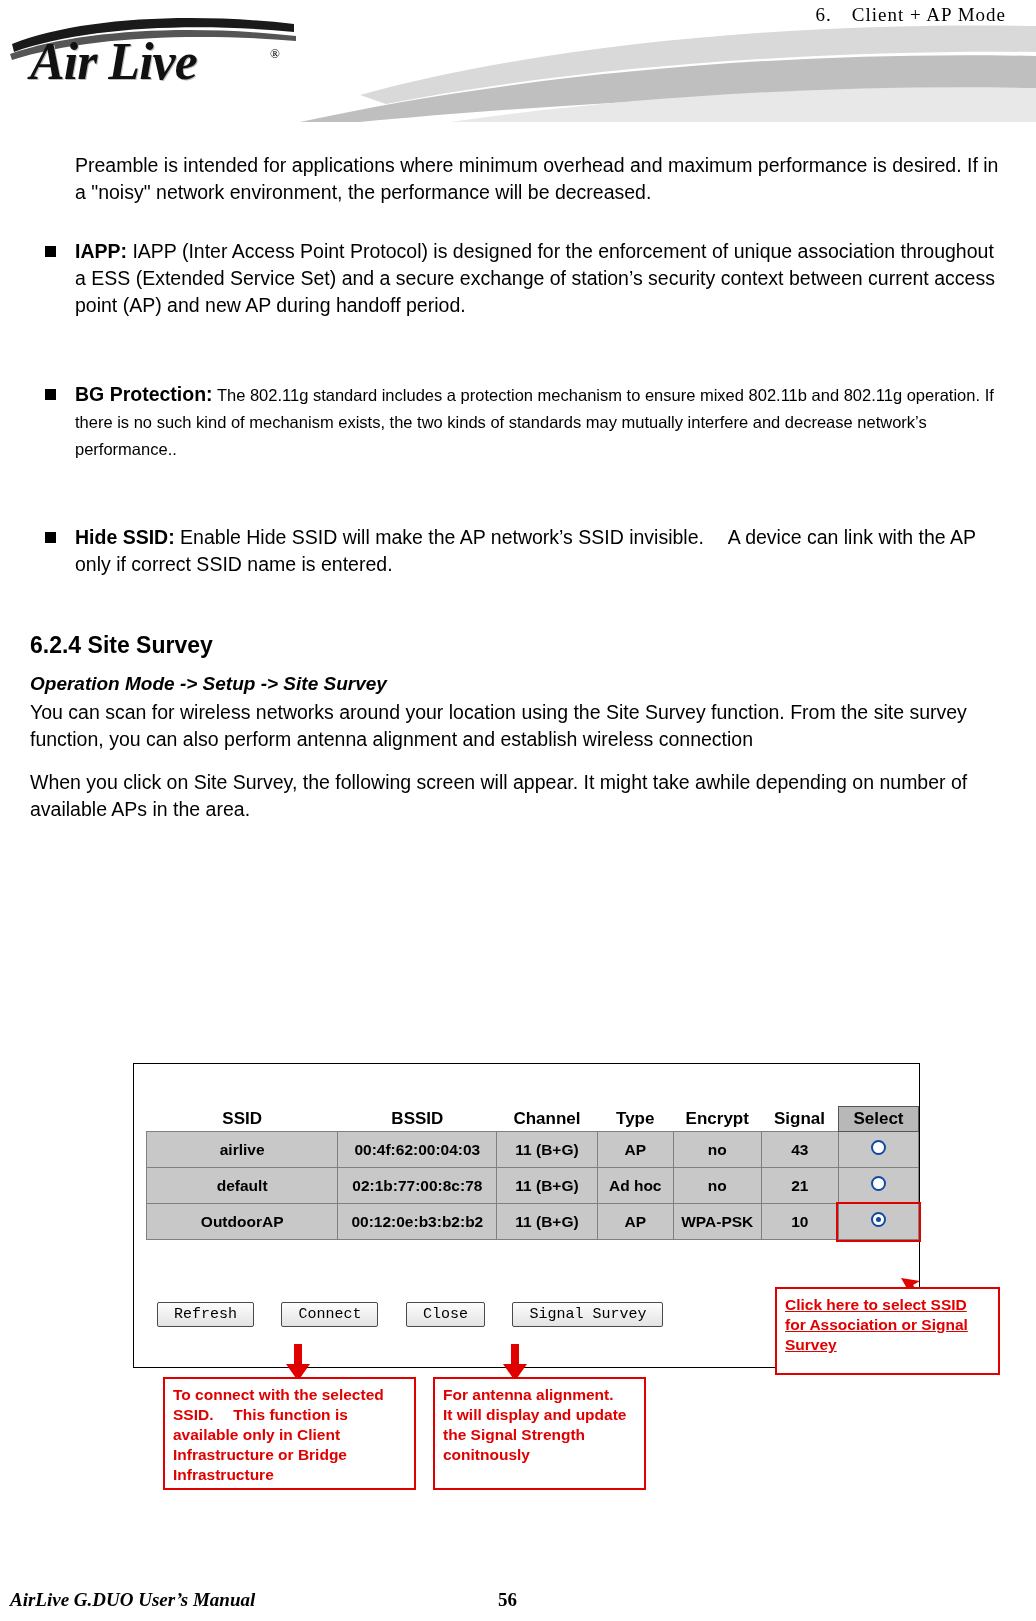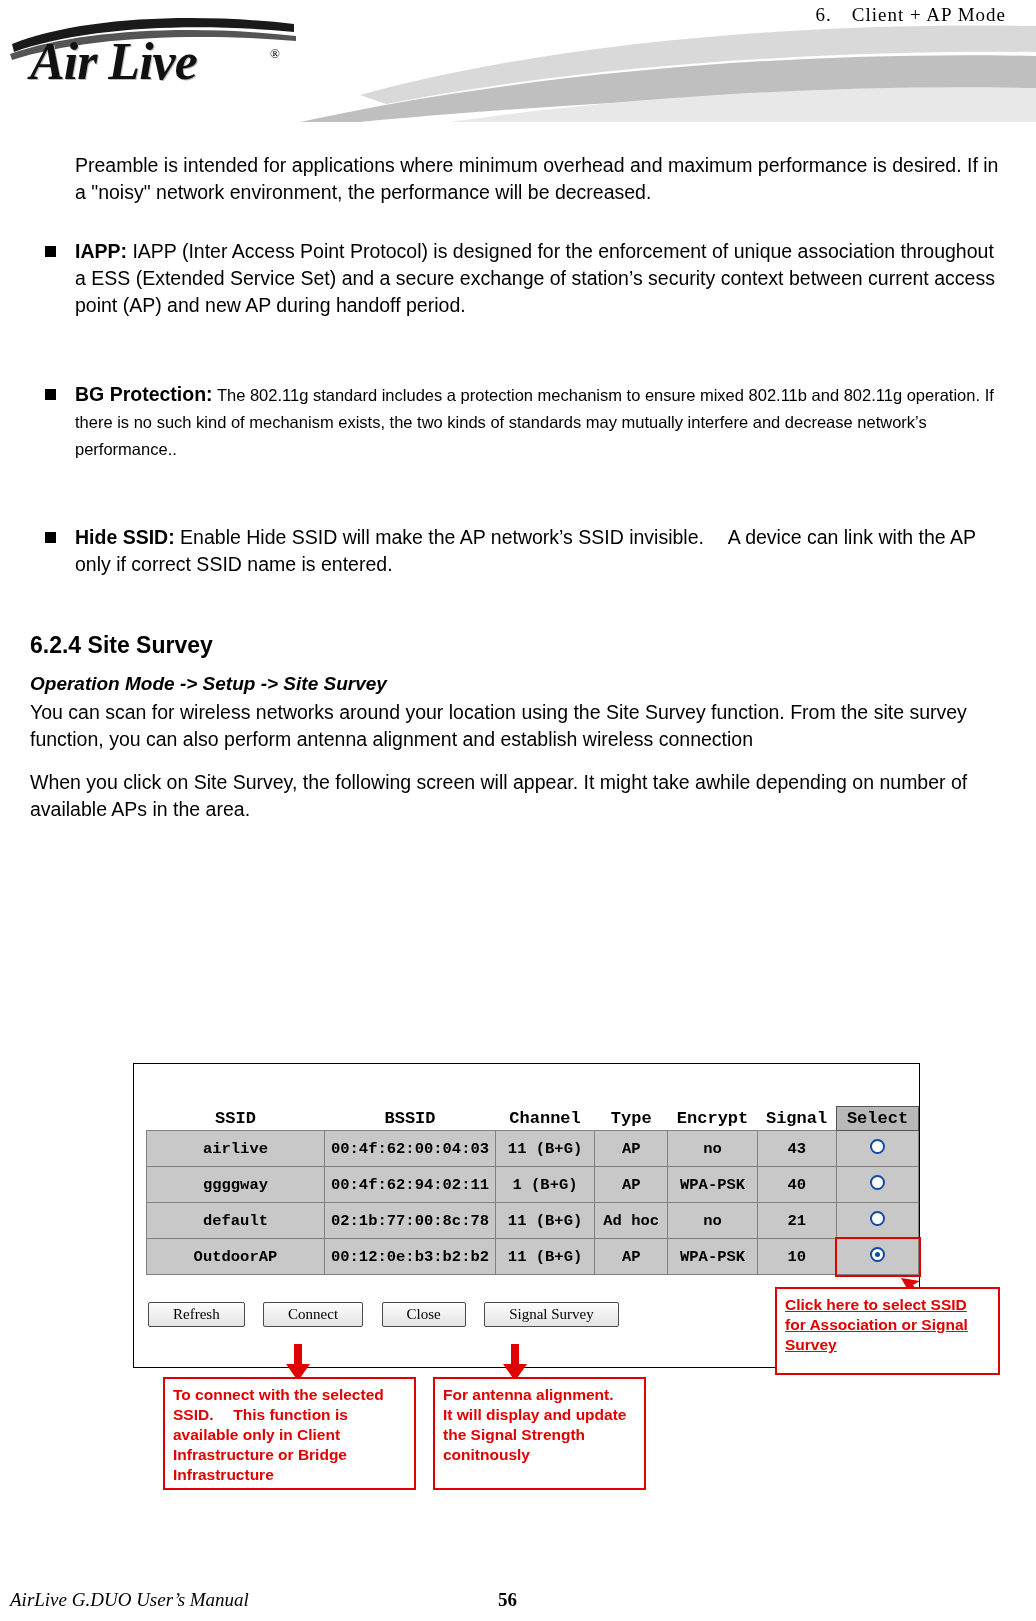--- a/index.html
+++ b/index.html
@@ -128,21 +128,21 @@
     height: 305px;
     border: 1px solid #000;
     background: #fff;
     box-sizing: border-box;
   }
   table.site-survey {
     border-collapse: collapse;
     position: absolute;
     left: 12px;
     top: 42px;
-    font-family: Liberation Mono, monospace;
+    font-family: Liberation Sans, sans-serif;
   }
   table.site-survey th {
     font-size: 17px;
     font-weight: bold;
     padding: 2px 6px;
     text-align: center;
     border: none;
     background: #ffffff;
     white-space: nowrap;
   }
@@ -189,27 +189,28 @@
   }
 
   .btn-row {
     position: absolute;
     left: 14px;
     top: 238px;
   }
   .btn {
     display: inline-block;
     font-size: 15px;
-    font-family: Liberation Serif, serif;
+    font-family: Liberation Mono, monospace;
     border: 1px solid #4a4a4a;
     background: linear-gradient(#fdfdfd, #e3e3e3);
-    padding: 3px 24px;
+    padding: 3px 16px;
     margin-right: 14px;
     border-radius: 2px;
     color: #000;
+    margin-left: 9px;
   }
 
   
   .callout {
     position: absolute;
     border: 2px solid #e00000;
     background: #ffffff;
     color: #e00000;
     font-weight: bold;
     font-size: 15.5px;
@@ -232,21 +233,21 @@
     bottom: 8px;
     left: 0;
     width: 1036px;
     height: 30px;
   }
   .footer-left {
     position: absolute;
     left: 10px;
     bottom: 2px;
     font-family: "Liberation Serif", serif;
-    font-weight: normal;
+    font-weight: bold;
     font-style: italic;
     font-size: 19px;
   }
   .footer-page {
     position: absolute;
     left: 498px;
     bottom: 2px;
     font-family: "Liberation Serif", serif;
     font-weight: bold;
     font-size: 19px;
@@ -327,29 +328,20 @@
       <tr>
         <td class="c-ssid">airlive</td>
         <td class="c-bssid">00:4f:62:00:04:03</td>
         <td class="c-chan">11 (B+G)</td>
         <td class="c-type">AP</td>
         <td class="c-enc">no</td>
         <td class="c-sig">43</td>
         <td class="c-sel"><span class="radio"></span></td>
       </tr>
       <tr>
-        <td class="c-ssid">ggggway</td>
-        <td class="c-bssid">00:4f:62:94:02:11</td>
-        <td class="c-chan">1 (B+G)</td>
-        <td class="c-type">AP</td>
-        <td class="c-enc" style="line-height:16px;">WPA-PSK</td>
-        <td class="c-sig">40</td>
-        <td class="c-sel"><span class="radio"></span></td>
-      </tr>
-      <tr>
         <td class="c-ssid">default</td>
         <td class="c-bssid">02:1b:77:00:8c:78</td>
         <td class="c-chan">11 (B+G)</td>
         <td class="c-type">Ad hoc</td>
         <td class="c-enc">no</td>
         <td class="c-sig">21</td>
         <td class="c-sel"><span class="radio"></span></td>
       </tr>
       <tr>
         <td class="c-ssid">OutdoorAP</td>

